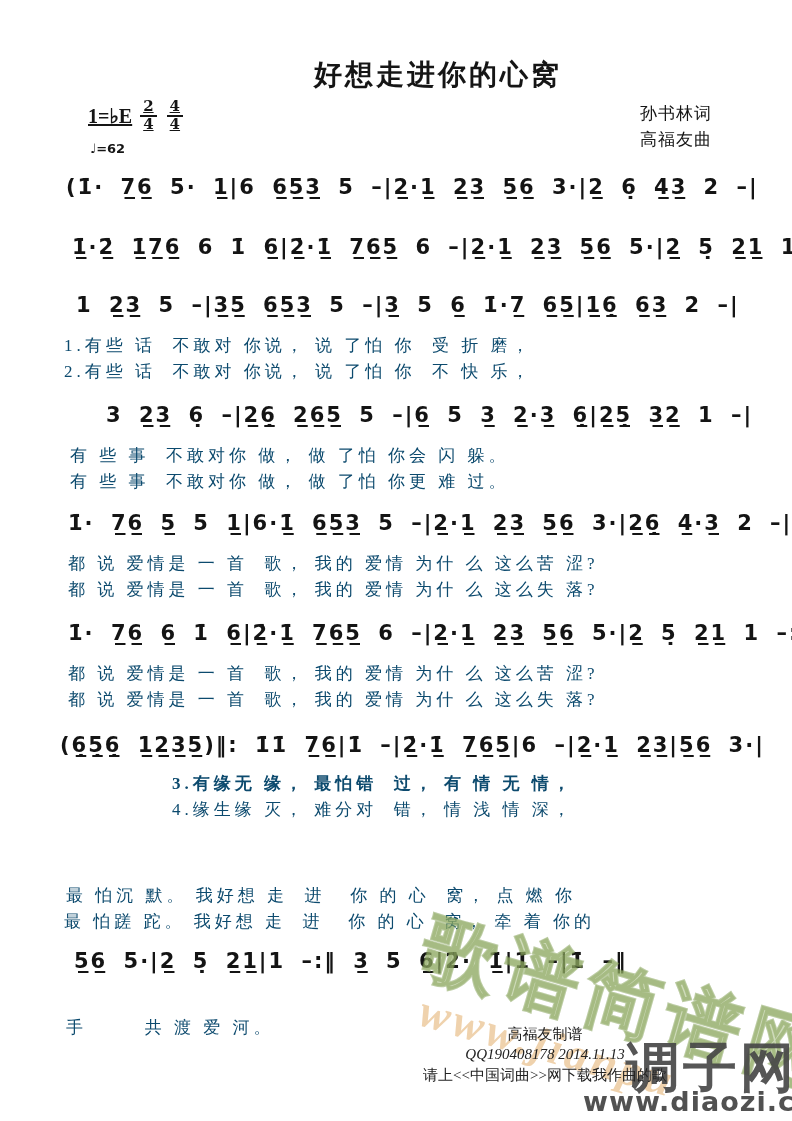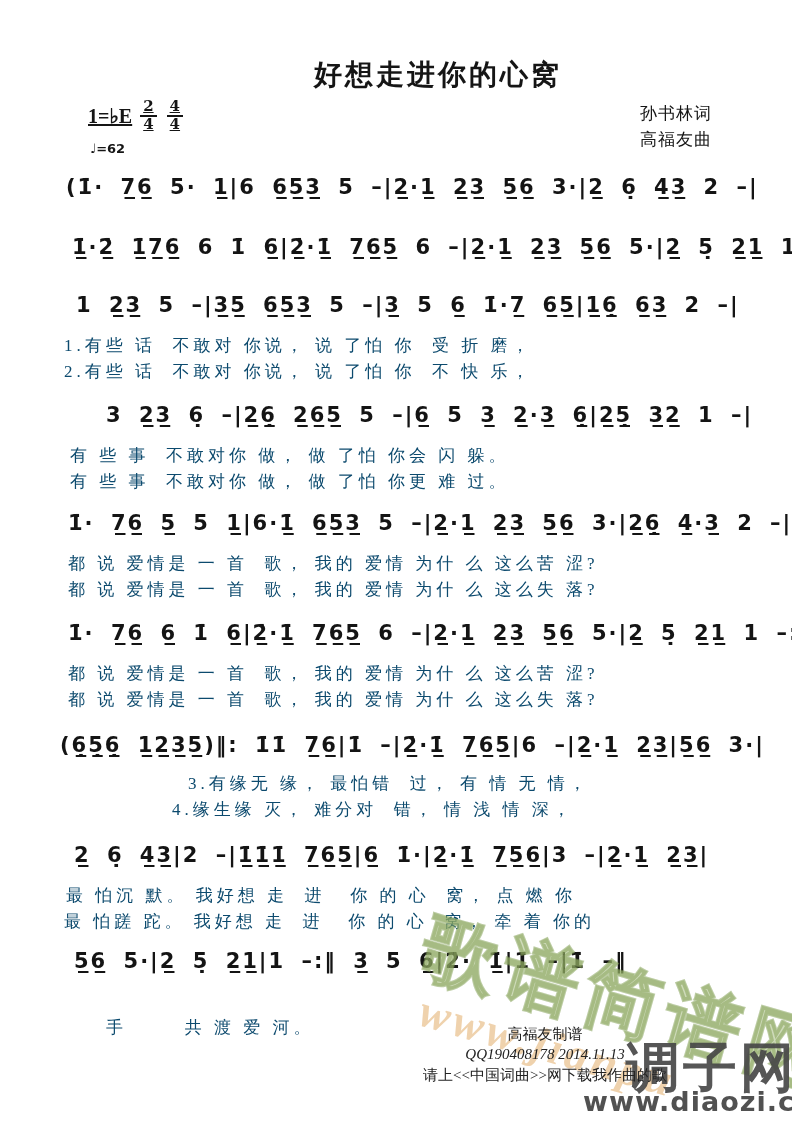--- a/index.html
+++ b/index.html
@@ -80,29 +80,28 @@
 
   <div class="notation" style="top:506px;left:68px;">1̇· 7̲6̲ 5̲ 5 1̲|6·1̲̇ 6̲5̲3̲ 5 –|2̲·1̲ 2̲3̲ 5̲6̲ 3·|2̲6̣̲ 4̲·3̲ 2 –|</div>
   <div class="lyric" style="top:552px;left:68px;">都 说 爱情是 一 首  歌， 我的 爱情 为什 么 这么苦 涩?</div>
   <div class="lyric" style="top:578px;left:68px;">都 说 爱情是 一 首  歌， 我的 爱情 为什 么 这么失 落?</div>
 
   <div class="notation" style="top:616px;left:68px;">1̇· 7̲6̲ 6̲ 1̇ 6̲|2̲̇·1̲̇ 7̲6̲5̲ 6 –|2̲·1̲ 2̲3̲ 5̲6̲ 5·|2̲ 5̣ 2̲1̲ 1 –:‖</div>
   <div class="lyric" style="top:662px;left:68px;">都 说 爱情是 一 首  歌， 我的 爱情 为什 么 这么苦 涩?</div>
   <div class="lyric" style="top:688px;left:68px;">都 说 爱情是 一 首  歌， 我的 爱情 为什 么 这么失 落?</div>
 
   <div class="notation" style="top:728px;left:60px;">(6̣̲5̣̲6̣̲ 1̲2̲3̲5̲)‖: 1̇1̇ 7̲6̲|1̇ –|2̲̇·1̲̇ 7̲6̲5̲|6 –|2̲·1̲ 2̲3̲|5̲6̲ 3·|</div>
-  <div class="lyric" style="top:772px;left:188px;">3.有缘无 缘， 最怕错  过， 有 情 无 情，</div>
+  <div class="lyric" style="top:772px;left:172px;font-weight:bold;">3.有缘无 缘， 最怕错  过， 有 情 无 情，</div>
   <div class="lyric" style="top:798px;left:172px;">4.缘生缘 灭， 难分对  错， 情 浅 情 深，</div>
 
-  <div class="notation" style="top:838px;left:74px;">2̲ 6̣ 4̲3̲|2 –|1̲̇1̲̇1̲̇ 7̲6̲5̲|6̲ 1̇·|2̲̇·1̲̇ 7̲5̲6̲|3 –|2̲·1̲ 2̲3̲|</div>
   <div class="lyric" style="top:884px;left:66px;">最 怕沉 默。 我好想 走  进   你 的 心  窝， 点 燃 你</div>
   <div class="lyric" style="top:910px;left:64px;">最 怕蹉 跎。 我好想 走  进   你 的 心  窝， 牵 着 你的</div>
 
   <div class="notation" style="top:944px;left:74px;">5̲6̲ 5·|2̲ 5̣ 2̲1̲|1 –:‖ 3̲ 5 6̲|2̇· 1̲̇|1̇ –|1̇ –‖</div>
-  <div class="lyric" style="top:1016px;left:66px;margin-left:40px;">手       共 渡 爱 河。</div>
+  <div class="lyric" style="top:1016px;left:66px;">手       共 渡 爱 河。</div>
 
   <div class="wm-green">歌谱简谱网</div>
   <div class="wm-green-url">www.jianpu</div>
   <div class="wm-diaozi">调子网</div>
   <div class="wm-diaozi-url">www.diaozi.com</div>
 
   <div class="footer">
     <div>高福友制谱</div>
     <div class="qq">QQ190408178   2014.11.13</div>
     <div>请上&lt;&lt;中国词曲&gt;&gt;网下载我作曲的歌</div>

